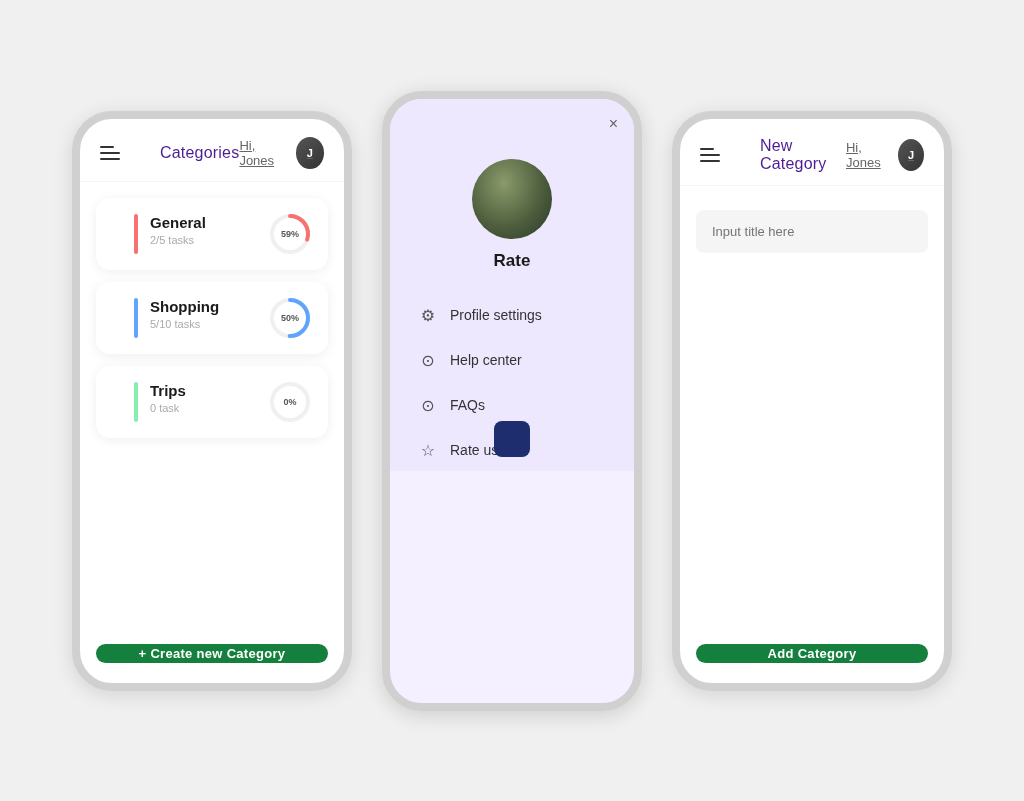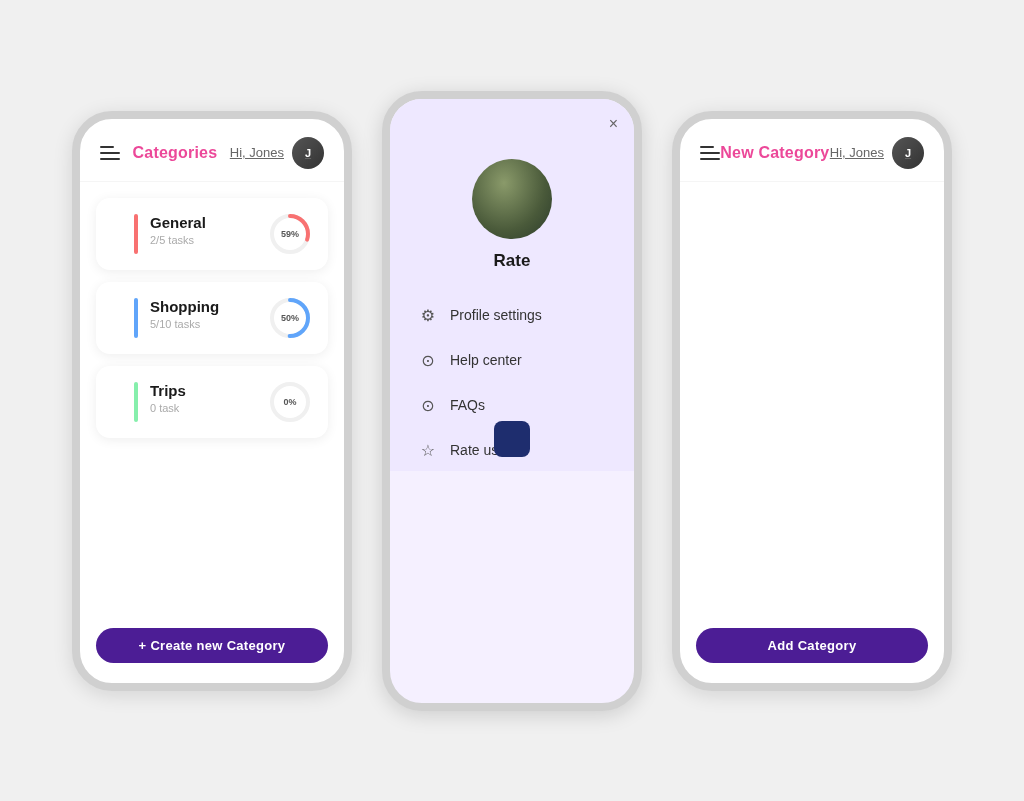--- a/index.html
+++ b/index.html
@@ -31,23 +31,24 @@
     
     .phone-header {
       display: flex;
       align-items: center;
       justify-content: space-between;
       padding: 18px 20px 12px;
       border-bottom: 1px solid #f5f5f5;
     }
     .header-title {
       font-size: 16px;
-      font-weight: 700;
-      color: #ec4899;
+      font-weight: 400;
+      color: #4c1d95;
       letter-spacing: 0.2px;
+      margin-left: 40px;
     }
     .header-greeting {
       display: flex;
       align-items: center;
       gap: 8px;
       font-size: 13px;
       color: #666;
       text-decoration: underline;
     }
     .avatar {
@@ -140,25 +141,25 @@
       font-size: 9px;
       font-weight: 700;
       color: #555;
     }
 
     
     .phone-footer {
       padding: 14px 16px 20px;
     }
     .btn-primary {
-      background: #4c1d95;
+      background: #15803d;
       color: white;
       border: none;
       border-radius: 30px;
-      padding: 10px 20px;
+      padding: 2px 20px;
       font-size: 13px;
       font-weight: 600;
       width: 100%;
       cursor: pointer;
       letter-spacing: 0.3px;
     }
 
     
     .phone-middle {
       width: 260px;
@@ -395,20 +396,21 @@
         <span></span>
     </div>
     <span class="header-title">New Category</span>
     <div class="header-greeting">
       <span>Hi, Jones</span>
       <div class="avatar">J</div>
     </div>
   </div>
 
   <div class="phone-content">
+    <input class="input-title" type="text" placeholder="Input title here" style="">
 
   </div>
 
   <div style="flex:1;"></div>
   <div class="phone-footer">
     <button class="btn-primary">Add Category</button>
   </div>
 </div>
 
 </body></html>

